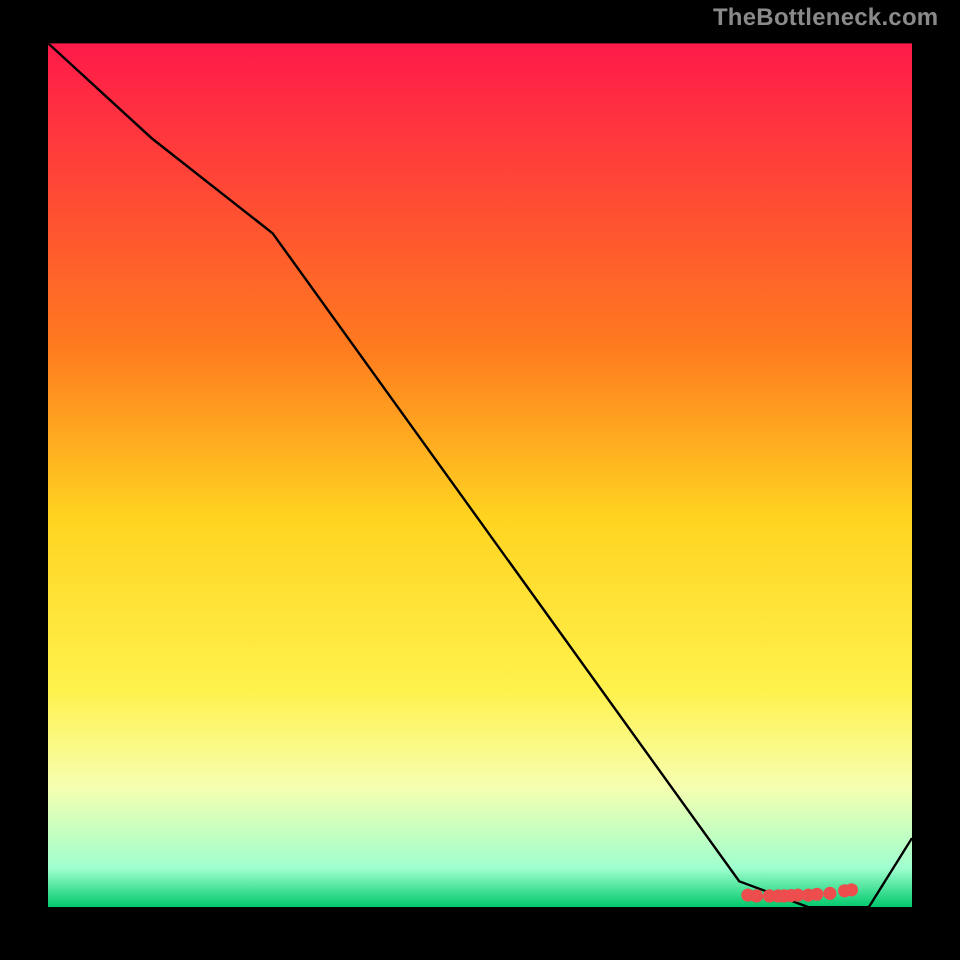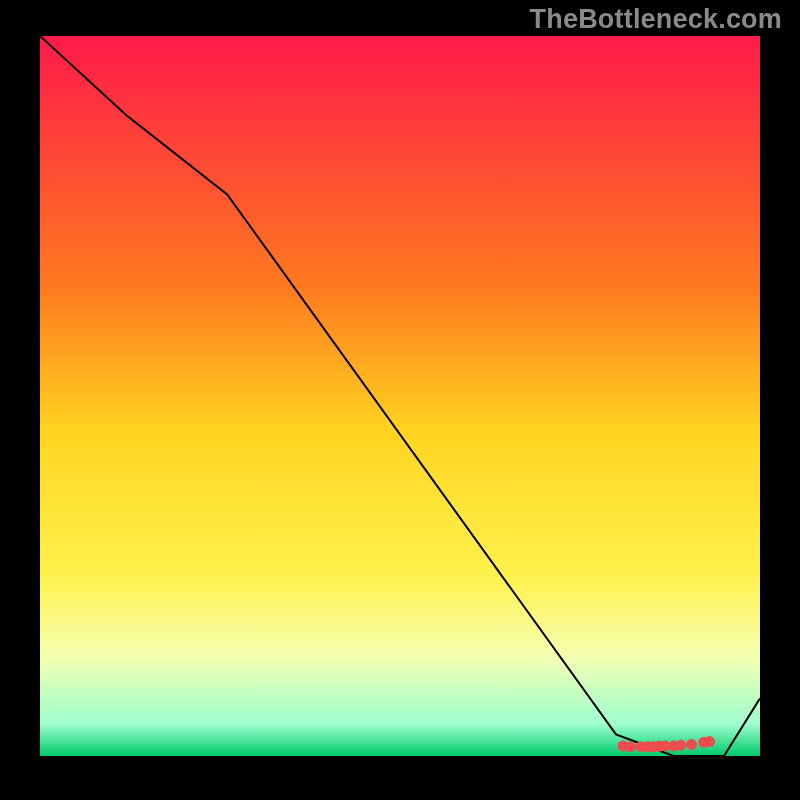--- a/index.html
+++ b/index.html
@@ -14,21 +14,21 @@
   .frame {
     position: relative;
     width: 800px;
     height: 800px;
     background: #000000;
   }
   .watermark {
     position: absolute;
     top: 4px;
     right: 18px;
-    font-size: 27px;
+    font-size: 20px;
     font-weight: 600;
     color: #8a8a8a;
     letter-spacing: 0.2px;
     user-select: none;
   }
   
   .plot {
     position: absolute;
     left: 40px;
     top: 36px;

